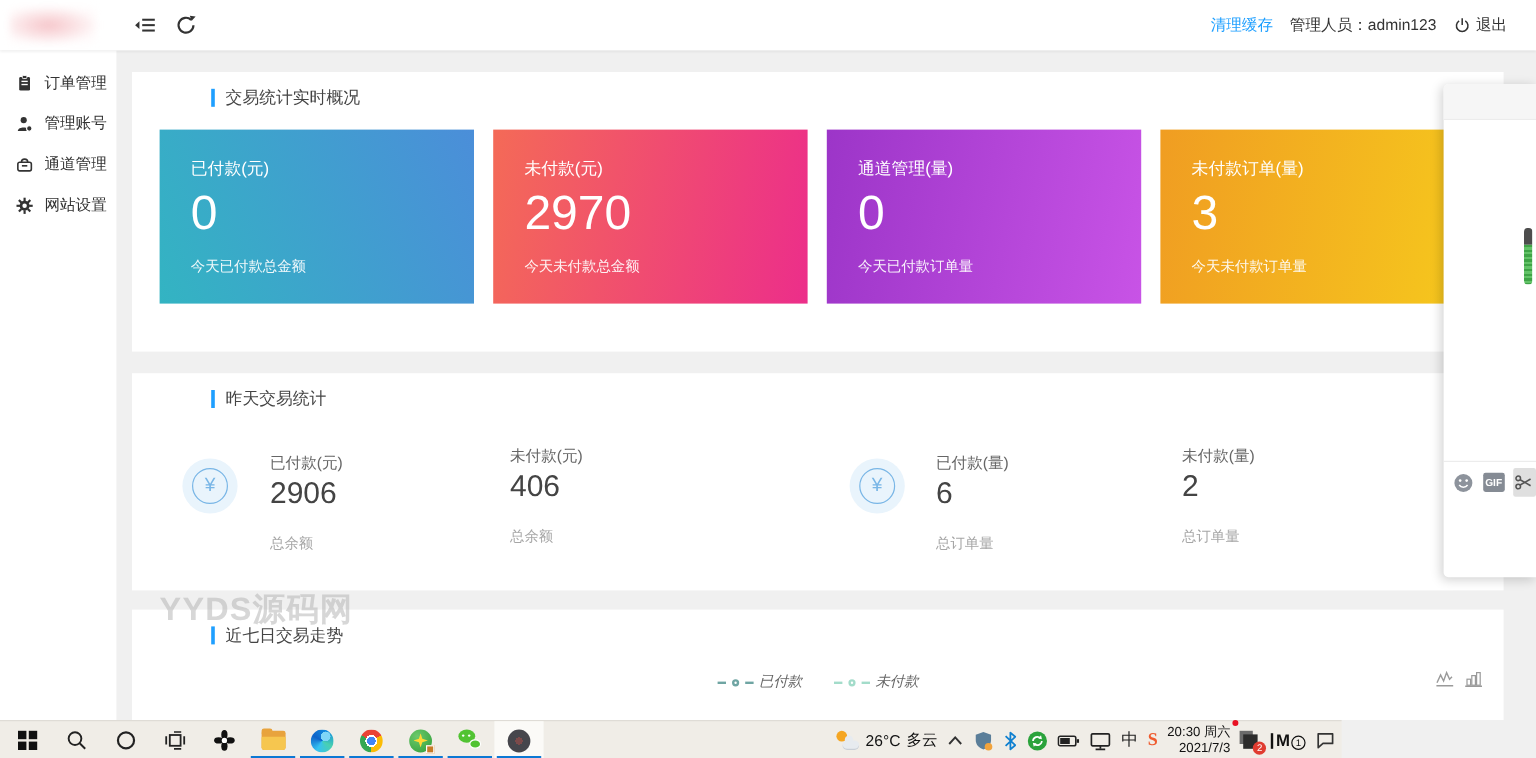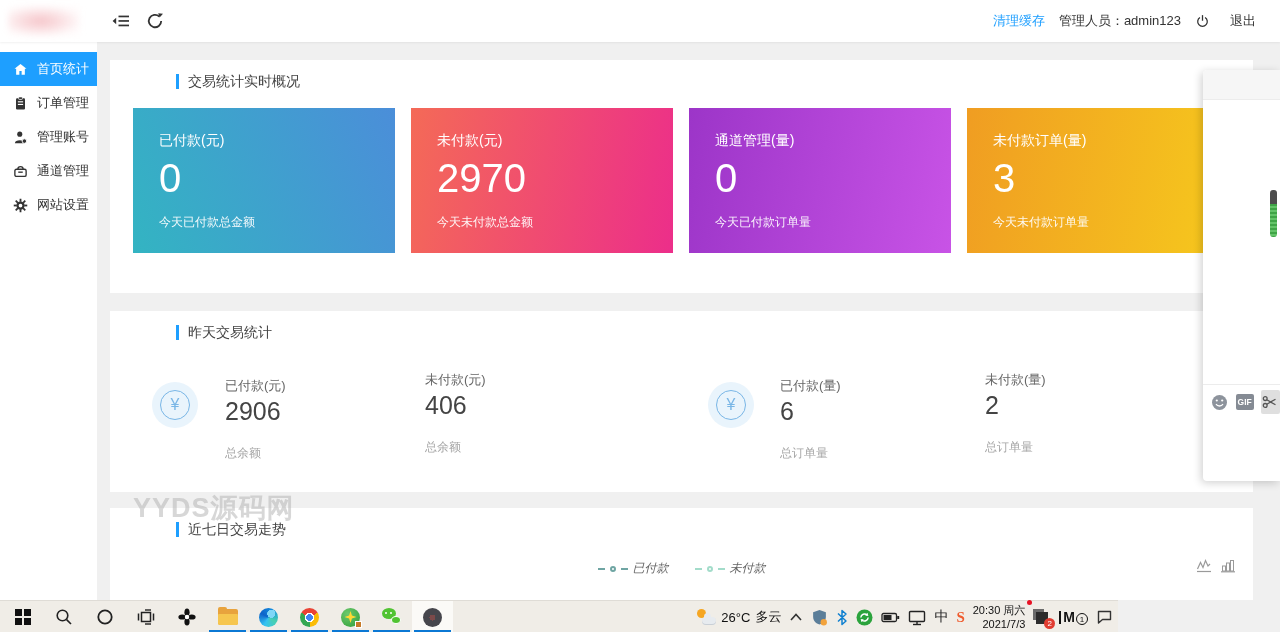--- a/index.html
+++ b/index.html
@@ -10,21 +10,21 @@
   .header { position:absolute; left:0; top:0; width:1280px; height:42px; background:#fff; z-index:12; box-shadow:0 1px 2px rgba(0,0,0,.06); }
   .logo-blur { position:absolute; left:8px; top:6px; width:72px; height:30px; border-radius:4px;
     background:radial-gradient(ellipse at 45% 50%, rgba(238,150,158,.55), rgba(255,230,232,.15) 75%); filter:blur(3px); }
   .hicon { position:absolute; top:11px; width:20px; height:20px; color:#333; cursor:pointer; }
   .hicon svg { width:20px; height:20px; display:block; }
   .collapse { left:111px; }
   .refresh { left:145px; }
   .header-right { position:absolute; right:24px; top:0; height:42px; display:flex; align-items:center; gap:14px; font-size:13px; }
   .clear-cache { color:#1e9fff; cursor:pointer; }
   .admin-label { color:#333; }
-  .logout-wrap { display:flex; align-items:center; gap:20px; color:#333; cursor:pointer; }
+  .logout-wrap { display:flex; align-items:center; gap:4px; color:#333; cursor:pointer; }
   .logout-wrap svg { width:15px; height:15px; }
 
   
   .sidebar { position:absolute; left:0; top:42px; width:97px; height:558px; background:#fff; z-index:11; padding-top:10px; }
   .side-item { height:34px; display:flex; align-items:center; padding-left:13px; gap:9px; font-size:13px; color:#333; cursor:pointer; }
   .side-item.active { background:#1e9fff; color:#fff; }
   .side-item .sicon { width:15px; height:15px; flex:0 0 15px; display:flex; align-items:center; justify-content:center; }
   .side-item .sicon svg { width:15px; height:15px; }
   .side-item.dim .sicon { opacity:.55; }
 
@@ -152,28 +152,20 @@
       <svg viewBox="0 0 20 20">
           <path d="M6.6 4.6a6.4 6.4 0 1 0 6.8 0" fill="none" stroke="#333" stroke-width="1.7"></path>
           <line x1="10" y1="1.5" x2="10" y2="9" stroke="#333" stroke-width="1.7"></line>
         </svg>
       <span>退出</span>
     </span>
   </div>
 </div>
 
 <div class="sidebar">
-  <div class="side-item active">
-    <span class="sicon">
-        <svg viewBox="0 0 20 20">
-          <path d="M10 2.5 L18 9 h-2.2 v8 h-4.3 v-5 h-3 v5 H4.2 V9 H2 Z" fill="currentColor"></path>
-        </svg>
-      </span>
-    <span>首页统计</span>
-  </div>
   <div class="side-item">
     <span class="sicon">
         <svg viewBox="0 0 20 20">
           <rect x="4" y="3" width="12" height="15" rx="1.5" fill="currentColor"></rect>
           <rect x="7.5" y="1.2" width="5" height="3.4" rx="1" fill="currentColor" stroke="#fff" stroke-width="1"></rect>
           <rect x="6.5" y="7" width="7" height="1.5" fill="#fff"></rect>
           <rect x="6.5" y="10.5" width="7" height="1.5" fill="#fff"></rect>
         </svg>
       </span>
     <span>订单管理</span>

